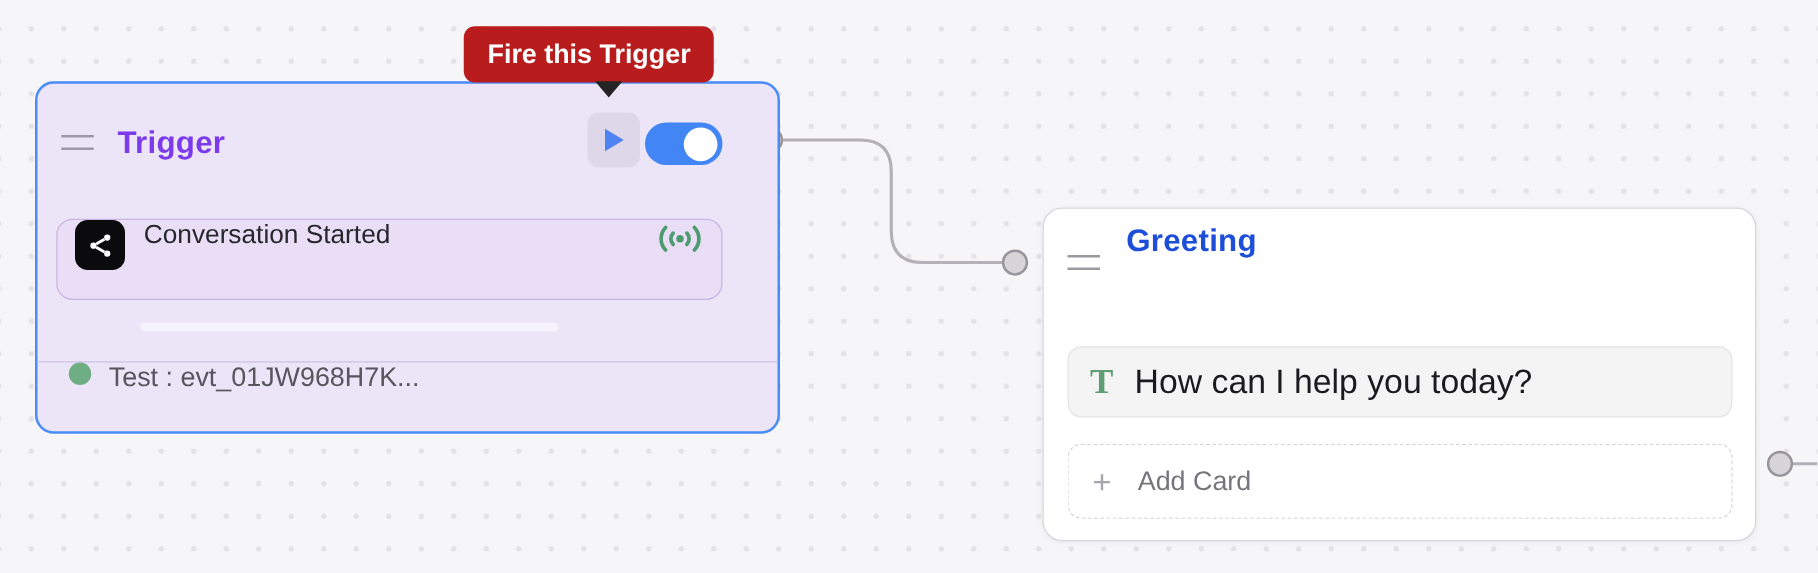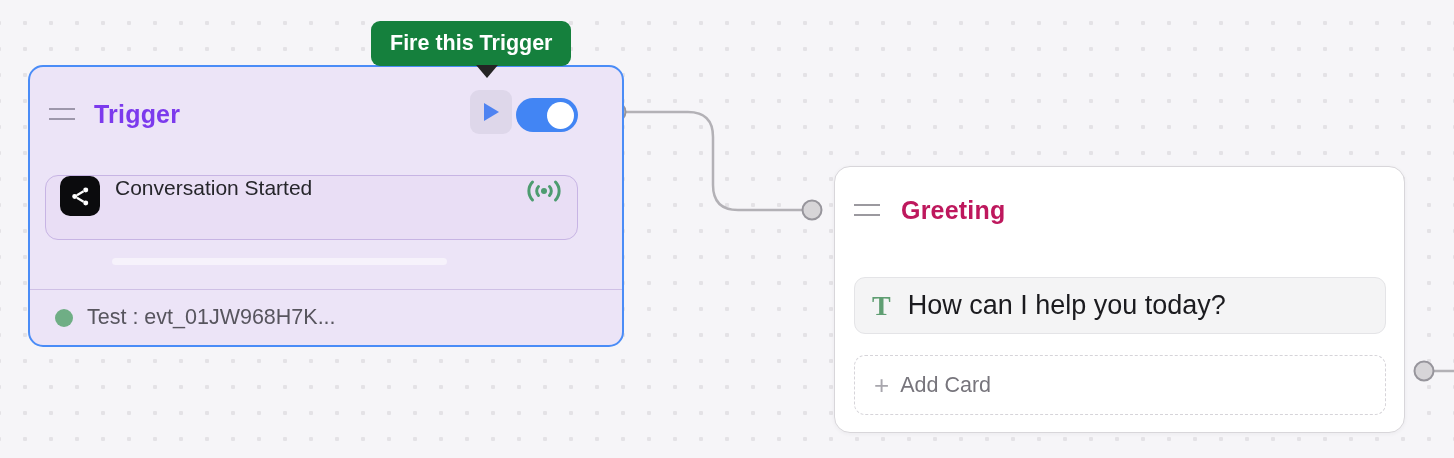--- a/index.html
+++ b/index.html
@@ -58,69 +58,69 @@
   .trigger-card-label { flex:1; font-size:21px; color:#26262b; }
 
   .card-slot-hint {
     position:absolute; left:82px; top:191px; width:335px; height:7px;
     background:rgba(255,255,255,0.5); border-radius:4px;
   }
 
   .trigger-divider { position:absolute; left:0; right:0; top:222px; height:1px; background:#cfc0e6; }
   .trigger-footer {
     position:absolute; left:0; right:0; top:223px; bottom:0;
-    display:flex; align-items:center; padding-left:25px;
+    display:flex; align-items:flex-start; padding-left:25px;
   }
   .status-dot { width:18px; height:18px; border-radius:50%; background:#6fae85; flex:0 0 auto; }
   .trigger-footer-text { margin-left:14px; font-size:21.5px; color:#57555e; }
 
   
   .tooltip {
     position:absolute; left:371px; top:21px; height:45px; z-index:3;
-    background:#15803d; color:#ffffff; border-radius:9px;
+    background:#b91c1c; color:#ffffff; border-radius:9px;
     font-size:21.5px; font-weight:600; line-height:45px;
     padding:0 19px; white-space:nowrap;
   }
   .tooltip-arrow {
     position:absolute; bottom:-12px; left:105px;
     width:0; height:0;
     border-left:11px solid transparent; border-right:11px solid transparent;
     border-top:13px solid #242424;
   }
 
   
   .greeting-node {
     left:834px; top:166px; width:571px; height:267px;
     background:#ffffff;
     border:1.5px solid #d8d6da;
     border-radius:16px;
     box-shadow:0 1px 4px rgba(40,40,50,0.05);
   }
   .greeting-node .drag-handle { position:absolute; left:19px; top:37px; border-color:#9b999f; }
-  .greeting-title { position:absolute; left:66px; top:29px; color:#be185d; }
+  .greeting-title { position:absolute; left:66px; top:12px; color:#1d4ed8; }
 
   .text-card {
     position:absolute; left:19px; top:110px; width:532px; height:57px;
     background:#f4f4f5; border:1px solid #e4e4e7; border-radius:11px;
     display:flex; align-items:center; padding:0 17px;
   }
   .text-card-icon {
     font-family:"Liberation Serif", serif; font-weight:bold;
     font-size:28px; color:#5f9e72; margin-right:17px; line-height:1;
     flex:0 0 auto;
   }
   .text-card-text { font-size:27px; color:#1b1b1f; }
 
   .add-card {
     position:absolute; left:19px; top:188px; width:532px; height:60px;
     border:1.5px dashed #d6d4d9; border-radius:11px; background:transparent;
     display:flex; align-items:center; padding:0 19px;
   }
   .add-card-plus { font-size:26px; color:#a8a6ad; font-weight:400; line-height:1; }
-  .add-card-label { font-size:21.5px; color:#77757c; margin-left:11px; }
+  .add-card-label { font-size:21.5px; color:#77757c; margin-left:21px; }
 </style>
 </head>
 <body>
 
 <svg class="edge-layer" width="1454" height="458" viewBox="0 0 1454 458">
   <path d="M616 112 H688 Q713 112 713 137 V185 Q713 210 738 210 H812" fill="none" stroke="#b3b1b6" stroke-width="2.5"></path>
   <path d="M1424 371 H1454" fill="none" stroke="#b3b1b6" stroke-width="2.5"></path>
   <circle cx="616" cy="112" r="9.5" fill="#d7d5d8" stroke="#97959c" stroke-width="2"></circle>
   <circle cx="812" cy="210" r="9.5" fill="#d7d5d8" stroke="#97959c" stroke-width="2"></circle>
   <circle cx="1424" cy="371" r="9.5" fill="#d7d5d8" stroke="#97959c" stroke-width="2"></circle>

